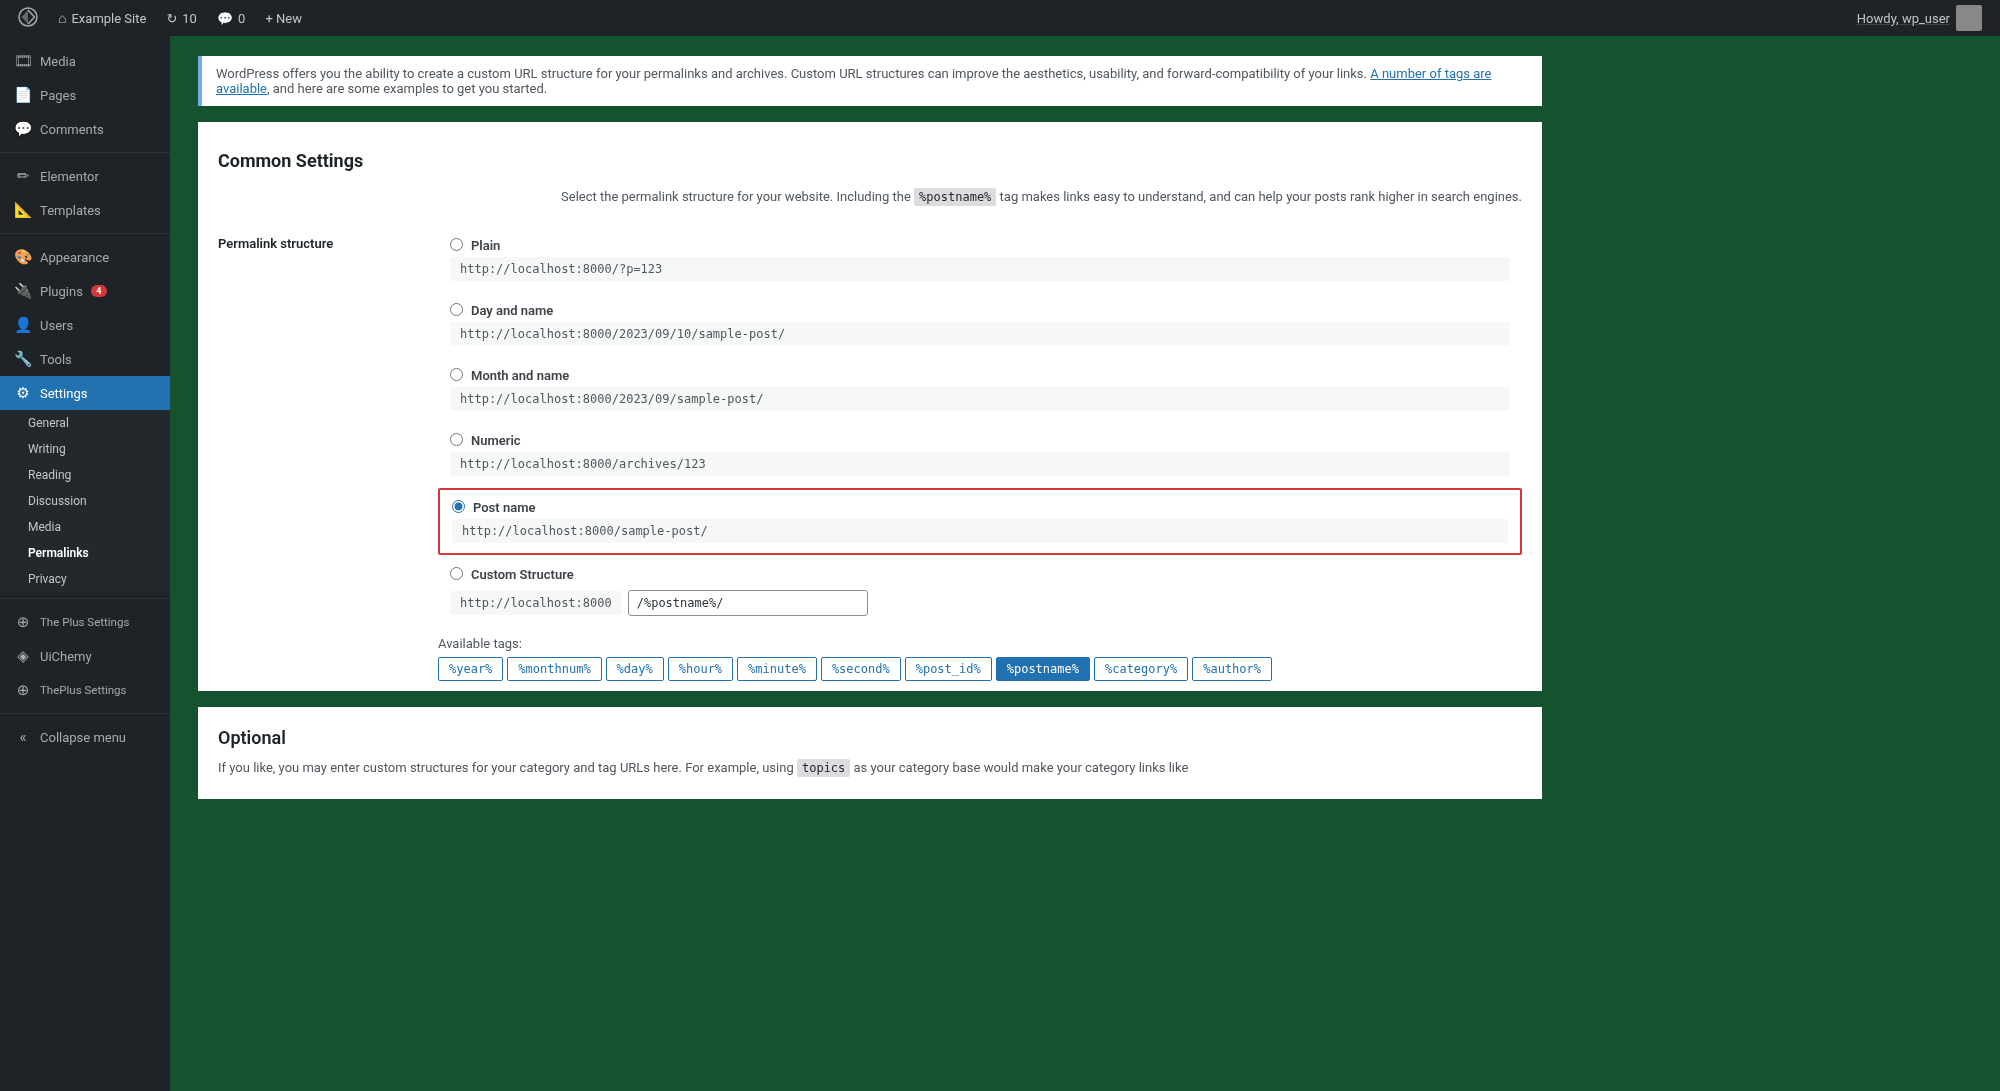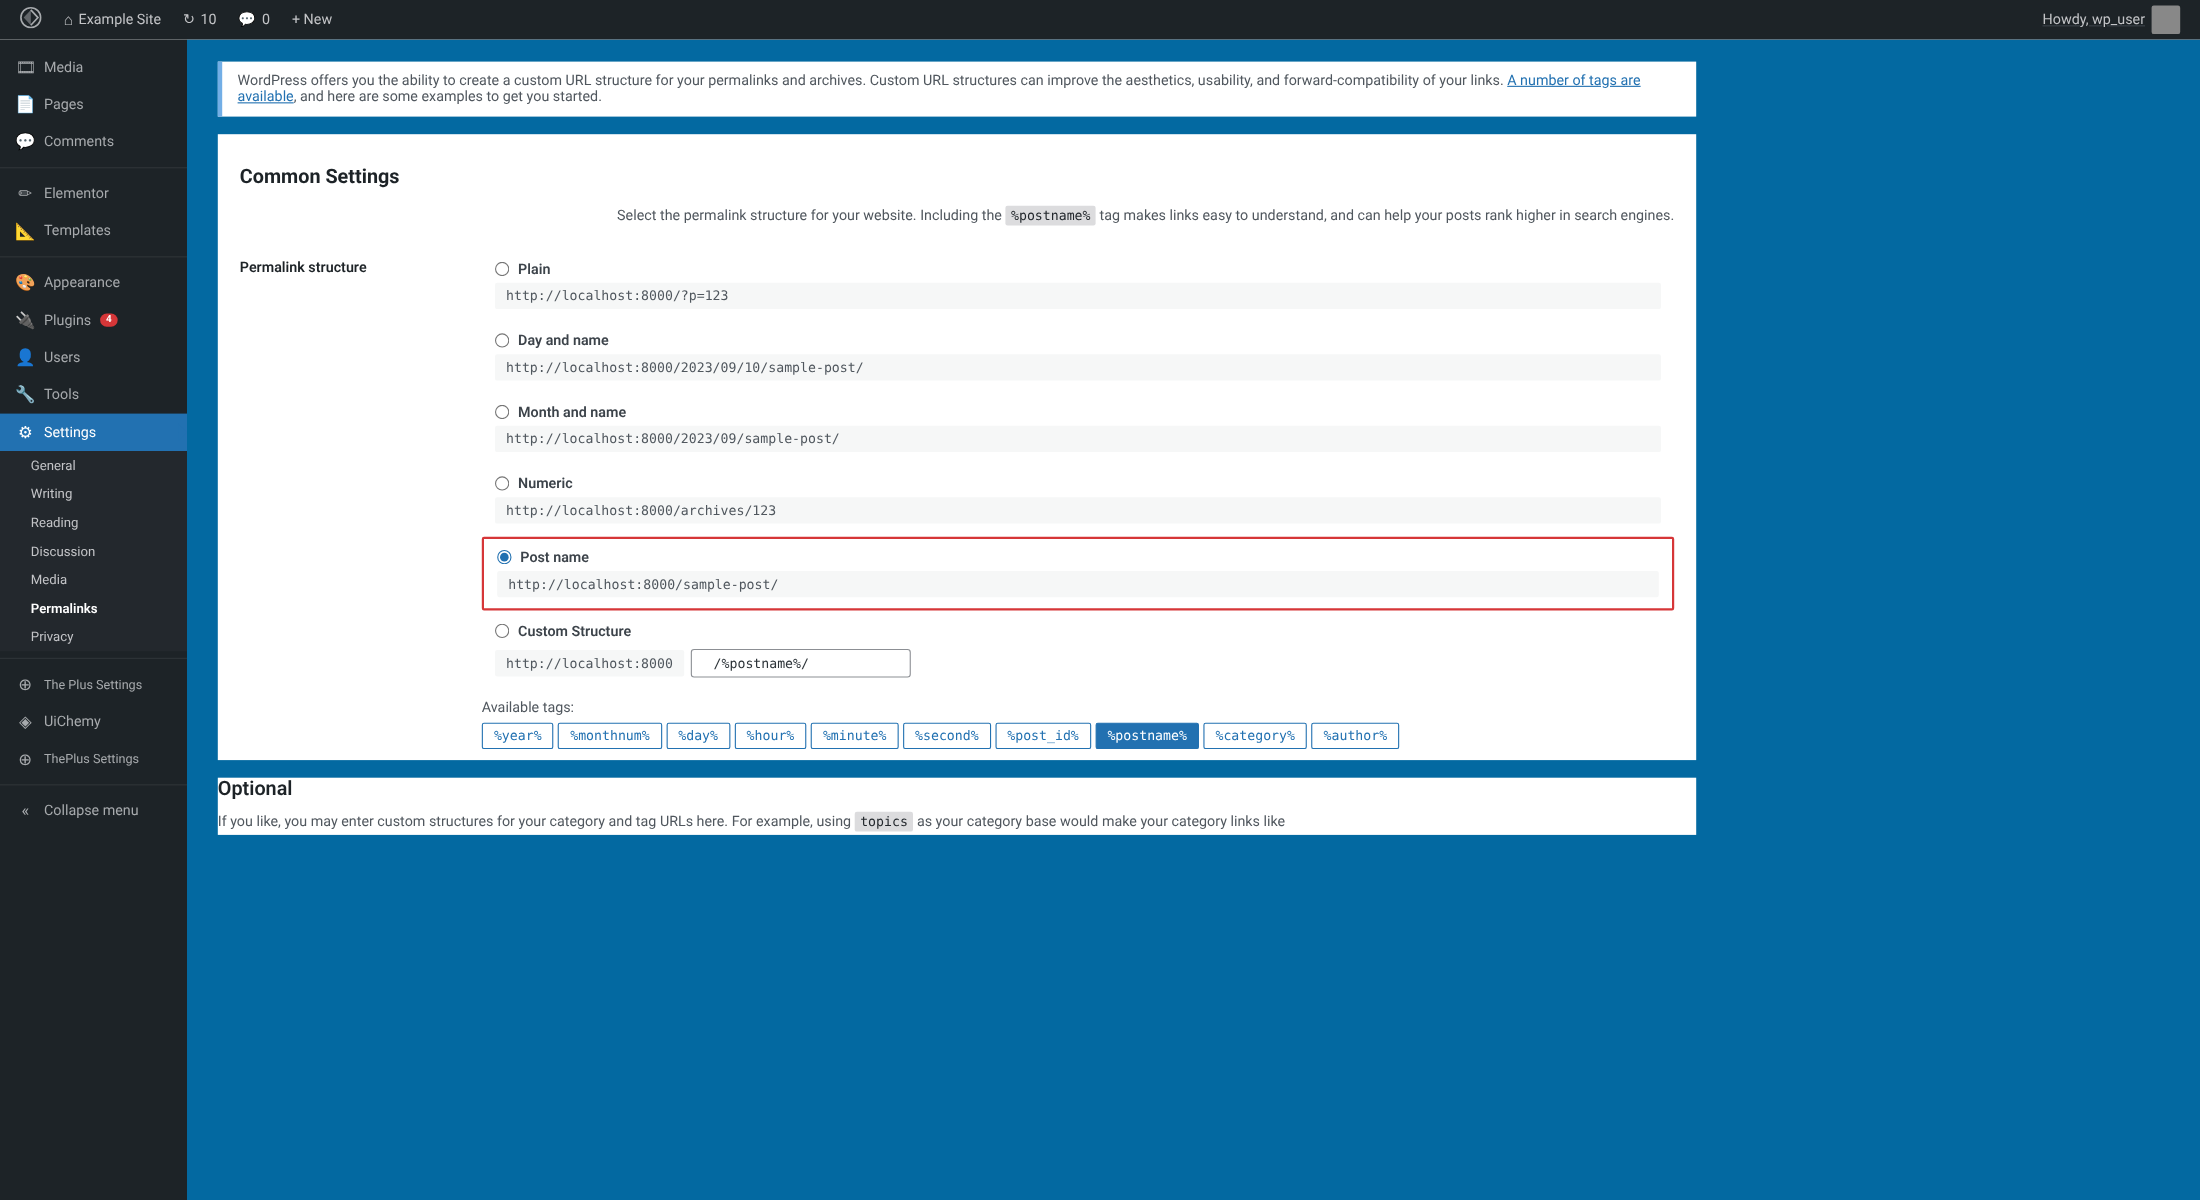--- a/index.html
+++ b/index.html
@@ -22,21 +22,21 @@
     .sidebar-section-item.active { background: #2271b1; color: #fff; }
     .sidebar-section-item .icon { font-size: 15px; width: 18px; text-align: center; flex-shrink: 0; }
     .sidebar-badge { background: #d63638; color: #fff; border-radius: 10px; padding: 1px 5px; font-size: 9px; font-weight: 700; min-width: 16px; text-align: center; }
     .sidebar-submenu { padding-left: 0; background: #23282d; }
     .sidebar-submenu .sub-item { display: block; padding: 6px 14px 6px 28px; color: #c3c4c7; cursor: pointer; font-size: 12px; text-decoration: none; }
     .sidebar-submenu .sub-item.active { color: #fff; font-weight: 600; }
     .sidebar-arrow { position: absolute; right: 0; top: 50%; transform: translateY(-50%); width: 0; height: 0; border-top: 8px solid transparent; border-bottom: 8px solid transparent; border-left: 8px solid #2271b1; }
     .sidebar-divider { height: 1px; background: rgba(255,255,255,0.08); margin: 6px 0; }
 
     
-    #main { flex: 1; overflow-y: auto; background: #0369a1; }
+    #main { flex: 1; overflow-y: auto; background: #14532d; }
     .main-content { padding: 20px 28px; max-width: 1400px; }
 
     
     .info-banner { background: #fff; border-left: 4px solid #72aee6; padding: 10px 14px; margin-bottom: 16px; font-size: 13px; color: #50575e; }
     .info-banner a { color: #2271b1; }
 
     
     .section-heading { font-size: 18px; font-weight: 700; color: #1d2327; margin-bottom: 16px; margin-top: 8px; }
 
     
@@ -49,31 +49,31 @@
     .radio-option { display: flex; flex-direction: column; padding: 10px 12px; margin-bottom: 2px; border-radius: 2px; }
     .radio-option.highlighted { border: 2px solid #d63638; padding: 10px 12px; }
     .radio-label-row { display: flex; align-items: flex-start; gap: 8px; margin-bottom: 4px; }
     .radio-label-row label { font-weight: 600; font-size: 13px; cursor: pointer; }
     .radio-label-row input[type="radio"] { margin: 0; cursor: pointer; accent-color: #2271b1; }
     .code-example { background: #f6f7f7; color: #50575e; font-family: monospace; font-size: 12px; padding: 5px 10px; border-radius: 2px; display: inline-block; }
 
     
     .custom-structure-row { display: flex; align-items: center; gap: 6px; margin-top: 4px; }
     .custom-structure-prefix { background: #f6f7f7; color: #50575e; font-family: monospace; font-size: 12px; padding: 5px 10px; border-radius: 2px; }
-    .custom-structure-input { border: 1px solid #8c8f94; border-radius: 3px; padding: 5px 20px; font-family: monospace; font-size: 12px; color: #2c3338; width: 200px; }
+    .custom-structure-input { border: 1px solid #8c8f94; border-radius: 3px; padding: 5px 8px; font-family: monospace; font-size: 12px; color: #2c3338; width: 240px; }
 
     
     .available-tags-row { margin-top: 10px; }
     .tags-label { font-size: 13px; color: #50575e; margin-bottom: 6px; }
     .tags-container { display: flex; flex-wrap: wrap; gap: 4px; }
     .tag-btn { border: 1px solid #2271b1; color: #2271b1; background: #fff; padding: 4px 10px; font-size: 12px; border-radius: 2px; cursor: pointer; font-family: monospace; }
     .tag-btn.active { background: #2271b1; color: #fff; }
 
     
-    .optional-section { background: #fff; }
+    .optional-section { background: #fff; padding: 20px; }
     .optional-heading { font-size: 18px; font-weight: 600; color: #1d2327; margin-bottom: 10px; }
     .optional-desc { font-size: 13px; color: #50575e; line-height: 1.6; }
     .optional-desc .inline-code { background: #dcdcde; font-family: monospace; font-size: 12px; padding: 2px 5px; }
   </style>
 </head>
 <body>
 
 <div id="topbar">
   <div class="topbar-logo">
     <svg width="20" height="20" viewBox="0 0 20 20" fill="#a7aaad">

